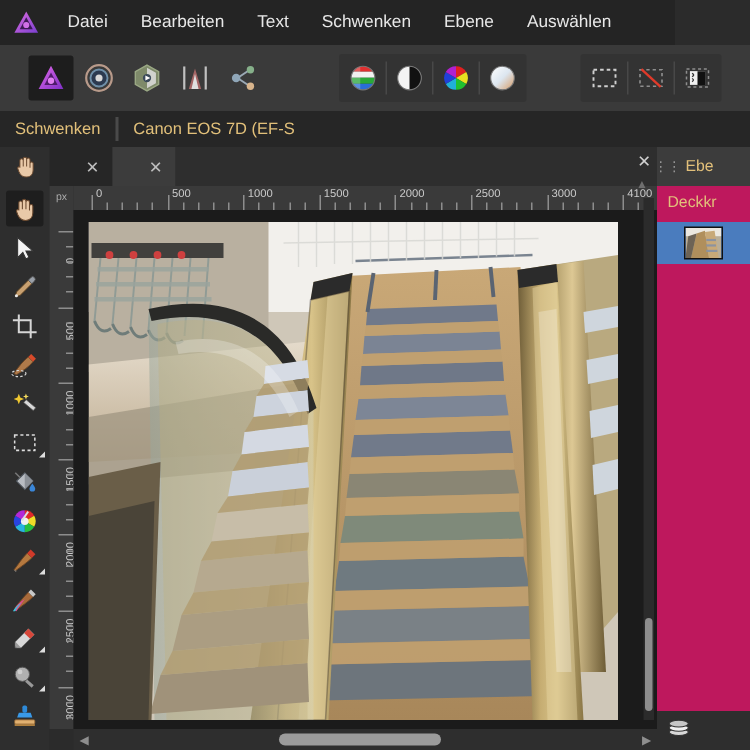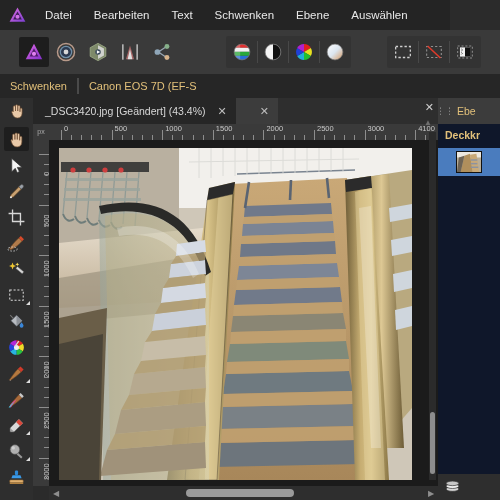--- a/index.html
+++ b/index.html
@@ -86,21 +86,21 @@
     background:#9b9b9b; border-radius:4px; }
 
   
   .rpanel { position:absolute; right:0; top:98px; width:62px; bottom:0;
     background:#2e2e2e; }
   .rtabstrip { height:26px; background:#2e2e2e; display:flex; align-items:stretch; }
   .rtab-handle { width:14px; background:#3c3c3c; display:flex; align-items:center;
     justify-content:center; color:#9a9a9a; font-size:9px; }
   .rtab { flex:1; background:#3c3c3c; color:#e2c07a; font-size:10.5px;
     display:flex; align-items:center; padding-left:5px; }
-  .rbody { position:absolute; left:0; top:26px; right:0; bottom:0; background:#0f172a;font-weight:bold; }
+  .rbody { position:absolute; left:0; top:26px; right:0; bottom:0; background:#be185d; }
   .opacity-row { height:22px; display:flex; align-items:center; padding-left:7px;
     color:#e2c07a; font-size:10.5px; }
   .layer-row { height:28px; background:#4a7cbe; display:flex; align-items:center;
     padding-left:4px; margin-top:2px; }
   .layer-thumb { width:26px; height:22px; border:1px solid #111; overflow:hidden;
     margin-left:14px; flex:0 0 auto; }
   .rbottom { position:absolute; left:0; bottom:0; right:0; height:26px;
     background:#2e2e2e; display:flex; align-items:center; padding-left:6px; }
   .rbottom svg { width:17px; height:17px; }
   .closebtn { position:absolute; right:66px; top:101px; color:#cfcfcf; font-size:11px; }
@@ -281,21 +281,20 @@
   </div>
 
   <div class="tabbar">
     <div class="tool-corner">
       <svg viewBox="0 0 24 24" style="width:18px;height:18px">
         <path d="M7 13 V6.6 a1.5 1.5 0 0 1 3 0 V12 V5.2 a1.5 1.5 0 0 1 3 0 V12 V6 a1.5 1.5 0 0 1 3 0 V13 V9.4
                  a1.4 1.4 0 0 1 2.8 0 V15 c0 4-2.6 6.4-6 6.4 -3.6 0-5.4-1.8-6.6-4.6 L5 13.6 a1.4 1.4 0 0 1 2-1.2z" fill="#e9c9a8" stroke="#6b4a30" stroke-width=".9"></path>
       </svg>
     </div>
     <div class="doctab inactive">
-      <span>_DSC3420.jpg [Geändert] (43.4%)</span>
       <span class="tclose">✕</span>
     </div>
     <div class="doctab active">
       <span class="tclose">✕</span>
     </div>
     <div class="tabfill"></div>
   </div>
 
   <div class="toolcol">
 

